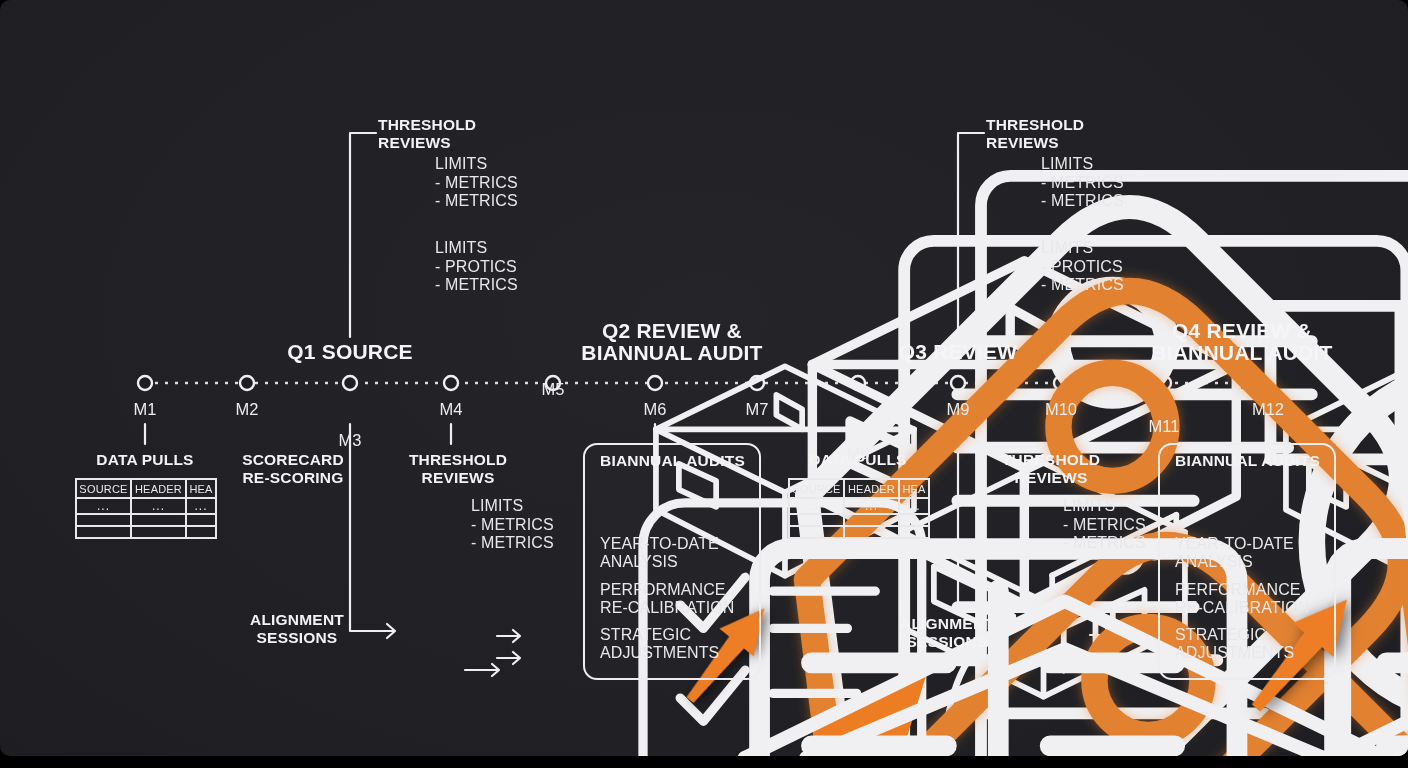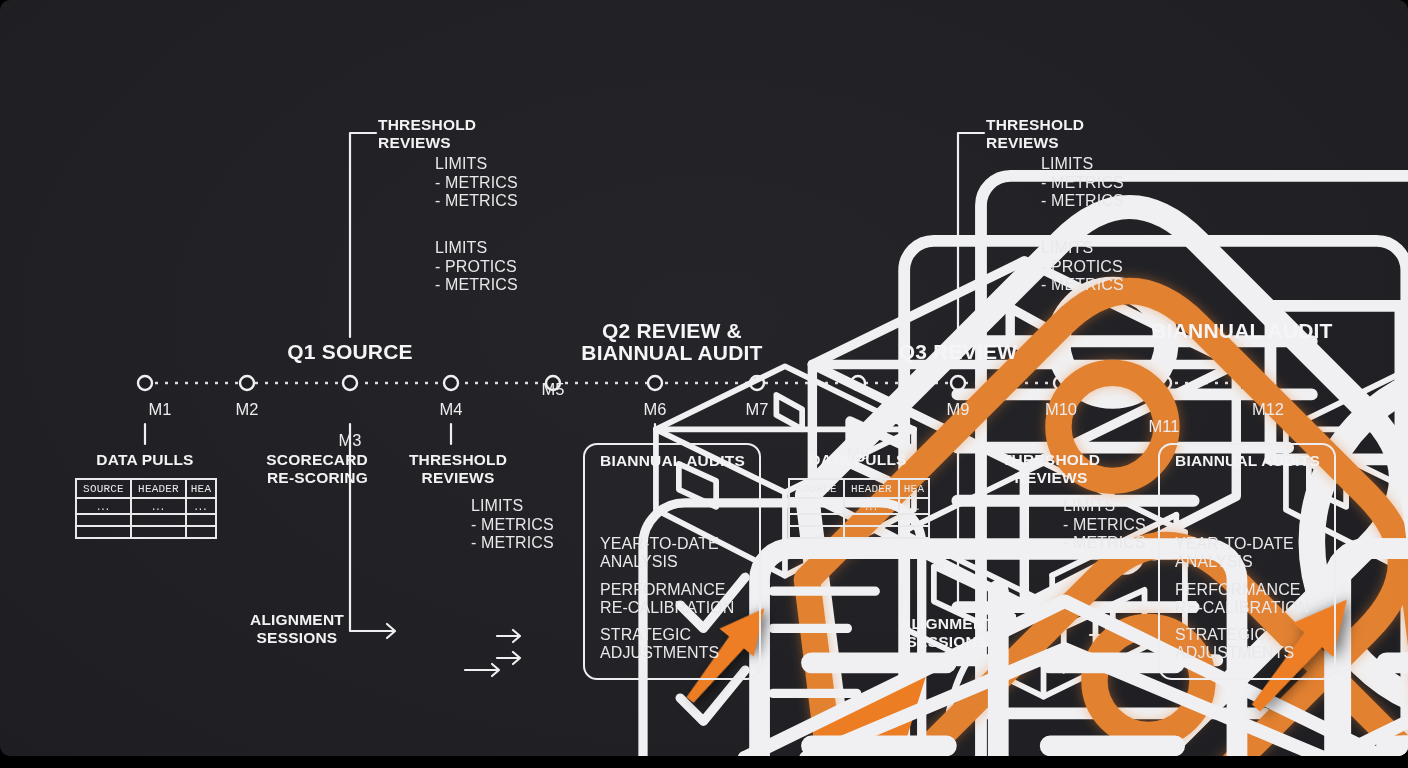--- a/index.html
+++ b/index.html
@@ -9,21 +9,21 @@
   .abs{position:absolute;}
   .ttl{font-weight:bold;font-size:15.5px;line-height:18px;letter-spacing:.2px;color:#F3F3F5;}
   .qlbl{font-weight:bold;font-size:21px;line-height:22px;letter-spacing:.2px;color:#F5F5F7;}
   .itm{font-size:16px;line-height:18.5px;letter-spacing:.1px;color:#E8E8EA;}
   .mon{font-size:16.5px;color:#ECECEE;text-align:center;}
   .ctr{text-align:center;}
   .box-panel{border:2px solid #EDEDEF;border-radius:14px;background:rgba(255,255,255,0.01);}
   table.dp{border-collapse:collapse;table-layout:fixed;width:140px;}
   table.dp th,table.dp td{border:2px solid #E9E9EB;color:#E9E9EB;font-weight:400;
       font-size:11px;letter-spacing:.2px;text-align:center;padding:0;overflow:hidden;}
-  table.dp th{height:17px;font-family:Liberation Mono, monospace;}
+  table.dp th{height:17px;}
   table.dp td.r1{height:14px;font-size:12px;letter-spacing:1px;}
   table.dp td.r2{height:10px;}
   table.dp td.r3{height:10px;}
   
   .use-w{fill:none;stroke:#F0F0F2;stroke-width:2;stroke-linecap:round;stroke-linejoin:round;}
   .use-o{fill:none;stroke:#E28130;stroke-width:2.2;stroke-linecap:round;stroke-linejoin:round;
          filter:drop-shadow(0 0 6px rgba(232,128,47,.45));}
   .ln{fill:none;stroke:#EFEFF1;stroke-width:2.2;stroke-linecap:round;stroke-linejoin:round;}
   .dash{fill:none;stroke:#DCDCE0;stroke-width:2.4;stroke-dasharray:3 7;}
   .node{fill:#1F1F23;stroke:#F0F0F2;stroke-width:2.4;}
@@ -239,24 +239,25 @@
     <div>- METRICS</div>
   </div>
   <div class="abs itm" style="left:1041px;top:239px;">
     <div>LIMITS</div>
     <div>- PROTICS</div>
     <div>- METRICS</div>
   </div>
   <div class="abs qlbl ctr" style="left:883px;top:341px;width:150px;">Q3 REVIEW</div>
 
   <div class="abs qlbl ctr" style="left:1142px;top:320px;width:200px;">
+    <div>Q4 REVIEW &amp;</div>
     <div>BIANNUAL AUDIT</div>
   </div>
 
-  <div class="abs mon" style="left:130px;top:400px;width:60px;">M1</div>
+  <div class="abs mon" style="left:115px;top:400px;width:60px;">M1</div>
   <div class="abs mon" style="left:217px;top:400px;width:60px;">M2</div>
   <div class="abs mon" style="left:320px;top:400px;width:60px;margin-top:31px;">M3</div>
   <div class="abs mon" style="left:421px;top:400px;width:60px;">M4</div>
   <div class="abs mon" style="left:523px;top:380px;width:60px;">M5</div>
   <div class="abs mon" style="left:625px;top:400px;width:60px;">M6</div>
   <div class="abs mon" style="left:727px;top:400px;width:60px;">M7</div>
   <div class="abs mon" style="left:828px;top:400px;width:60px;margin-top:44px;">M8</div>
   <div class="abs mon" style="left:928px;top:400px;width:60px;">M9</div>
   <div class="abs mon" style="left:1031px;top:400px;width:60px;">M10</div>
   <div class="abs mon" style="left:1134px;top:417px;width:60px;">M11</div>
@@ -288,21 +289,21 @@
           <td class="r2"></td>
         </tr>
       <tr>
           <td class="r3"></td>
           <td class="r3"></td>
           <td class="r3"></td>
         </tr>
     </tbody>
   </table>
 
-  <div class="abs ttl ctr" style="left:218px;top:451px;width:150px;text-align:right;">
+  <div class="abs ttl ctr" style="left:218px;top:451px;width:150px;">
     <div>SCORECARD</div>
     <div>RE-SCORING</div>
   </div>
 
   <div class="abs ttl ctr" style="left:383px;top:451px;width:150px;">
     <div>THRESHOLD</div>
     <div>REVIEWS</div>
   </div>
   <div class="abs itm" style="left:471px;top:497px;">
     <div>LIMITS</div>

